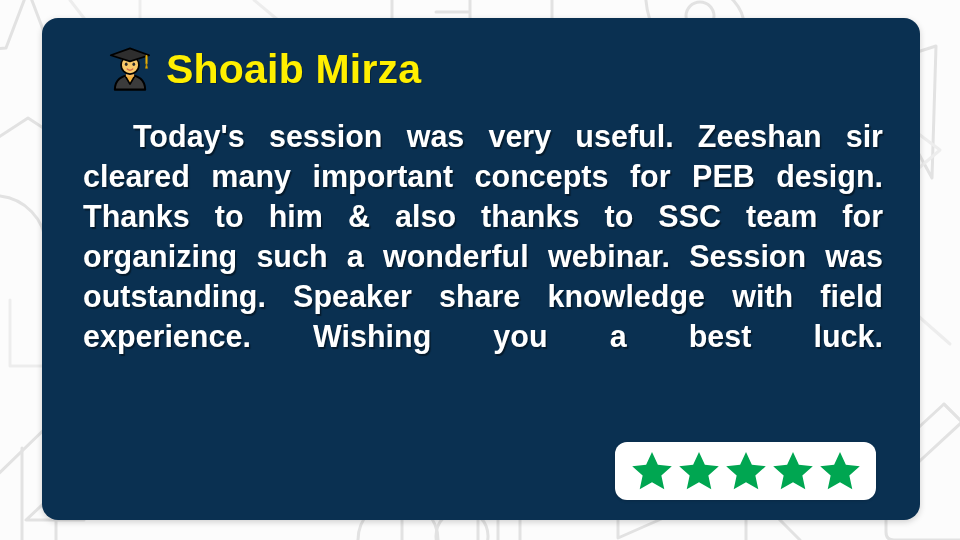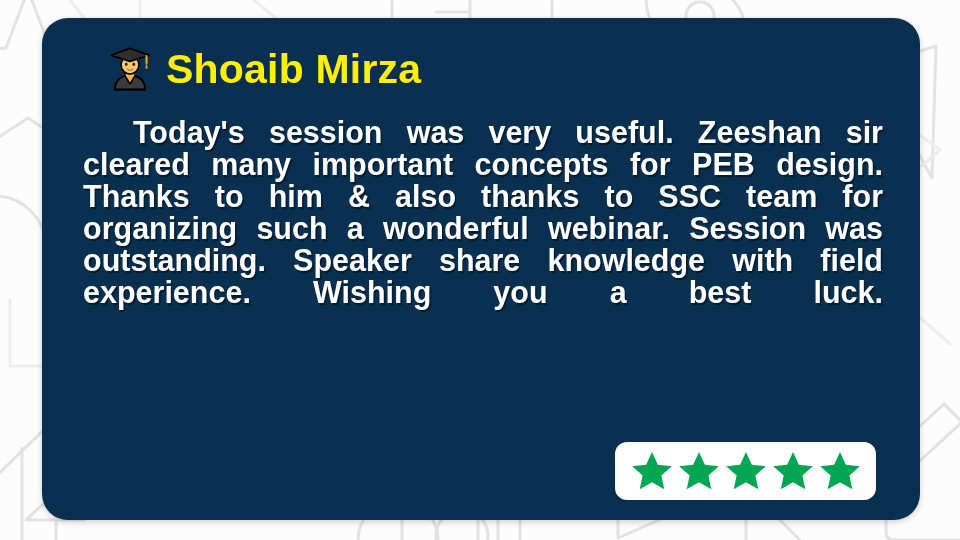--- a/index.html
+++ b/index.html
@@ -32,21 +32,21 @@
   }
 
   
   #card {
     position: absolute;
     left: 42px;
     top: 18px;
     width: 878px;
     height: 502px;
     background: #0a3051;
-    border-radius: 26px;
+    border-radius: 16px;
     box-sizing: border-box;
     padding: 22px 30px 0 40px;
     box-shadow: 0 2px 6px rgba(0,0,0,0.18);
   }
 
   
   #name-row {
     display: flex;
     align-items: center;
     gap: 14px;
@@ -69,21 +69,21 @@
     text-shadow: 1px 1px 0 rgba(0,0,0,0.25);
   }
 
   
   #review-body {
     margin: 18px 0 0 1px;
     width: 800px;
     color: #ffffff;
     font-size: 30.5px;
     font-weight: bold;
-    line-height: 32px;
+    line-height: 40px;
     text-align: justify;
     text-indent: 50px;
     text-shadow: 1.5px 1.5px 1px rgba(0,0,0,0.45);
     word-spacing: 0px;
     hyphens: none;
   }
   
   #review-body::after {
     content: "";
     display: inline-block;

